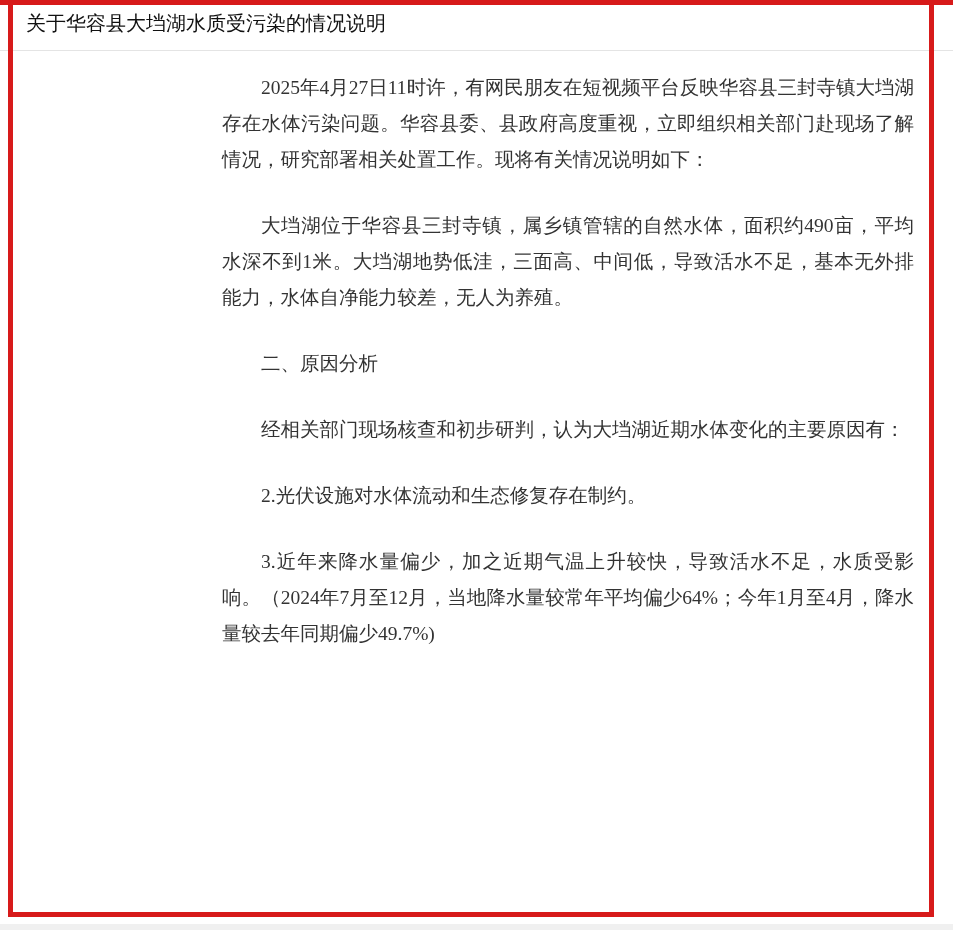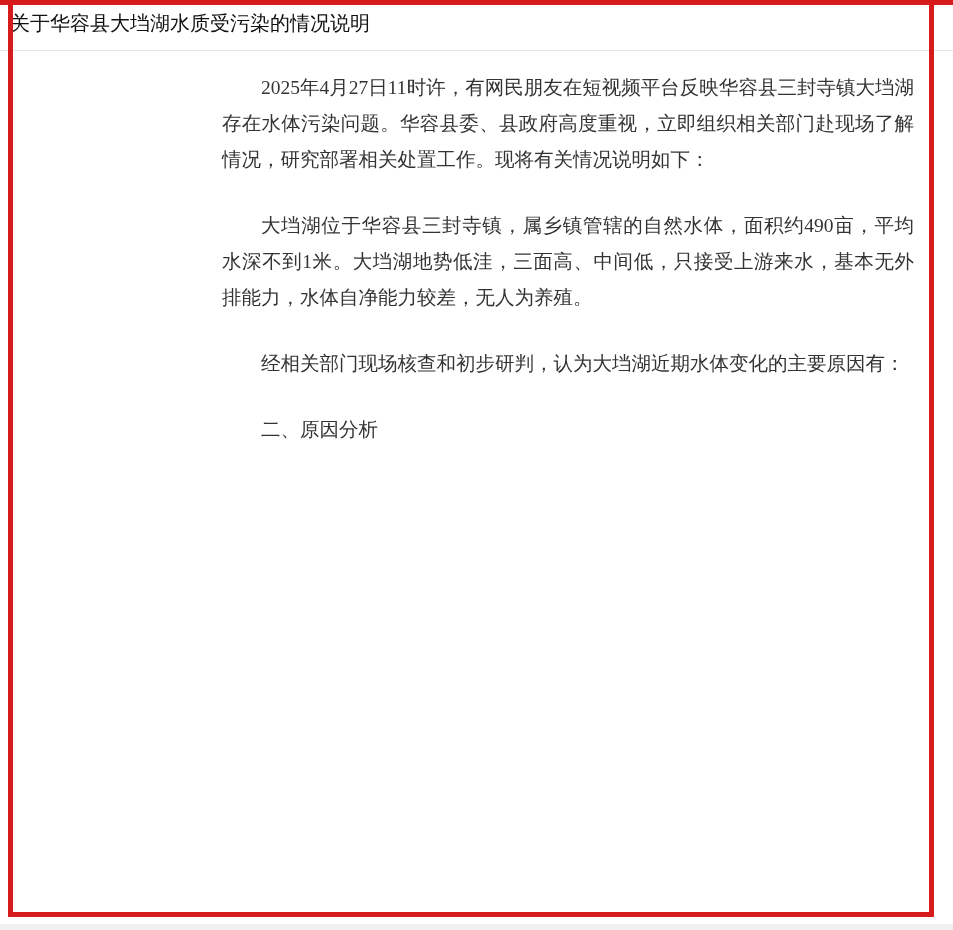--- a/index.html
+++ b/index.html
@@ -10,21 +10,21 @@
     width: 953px;
     height: 930px;
     position: relative;
     background: #ffffff;
     overflow: hidden;
     font-family: "Liberation Serif", serif;
   }
   
   .page-title {
     position: absolute;
-    left: 10px;
+    left: 26px;
     top: 11px;
     font-family: "Liberation Sans", sans-serif;
     font-size: 20px;
     line-height: 24px;
     color: #111111;
     white-space: nowrap;
   }
   .title-divider {
     position: absolute;
     left: 0;
@@ -81,21 +81,23 @@
 </style>
 </head>
 <body>
 
 <div class="page-title">关于华容县大垱湖水质受污染的情况说明</div>
 
 <div class="title-divider"></div>
 
 <div class="article">
   <p>2025年4月27日11时许，有网民朋友在短视频平台反映华容县三封寺镇大垱湖存在水体污染问题。华容县委、县政府高度重视，立即组织相关部门赴现场了解情况，研究部署相关处置工作。现将有关情况说明如下：</p>
-  <p>大垱湖位于华容县三封寺镇，属乡镇管辖的自然水体，面积约490亩，平均水深不到1米。大垱湖地势低洼，三面高、中间低，只接受上游来水，基本无外排能力，水体自净能力较差，无人为养殖。</p>
+  <p>大垱湖位于华容县三封寺镇，属乡镇管辖的自然水体，面积约490亩，平均水深不到1米。大垱湖地势低洼，三面高、中间低，导致活水不足，基本无外排能力，水体自净能力较差，无人为养殖。</p>
+  <p>二、原因分析</p>
   <p>经相关部门现场核查和初步研判，认为大垱湖近期水体变化的主要原因有：</p>
-  <p>二、原因分析</p>
+  <p>2.光伏设施对水体流动和生态修复存在制约。</p>
+  <p>3.近年来降水量偏少，加之近期气温上升较快，导致活水不足，水质受影响。（2024年7月至12月，当地降水量较常年平均偏少64%；今年1月至4月，降水量较去年同期偏少49.7%)</p>
 </div>
 
 <div class="page-bottom-edge"></div>
 
 <div class="red-topline"></div>
 <div class="red-frame"></div>
 
 </body></html>

